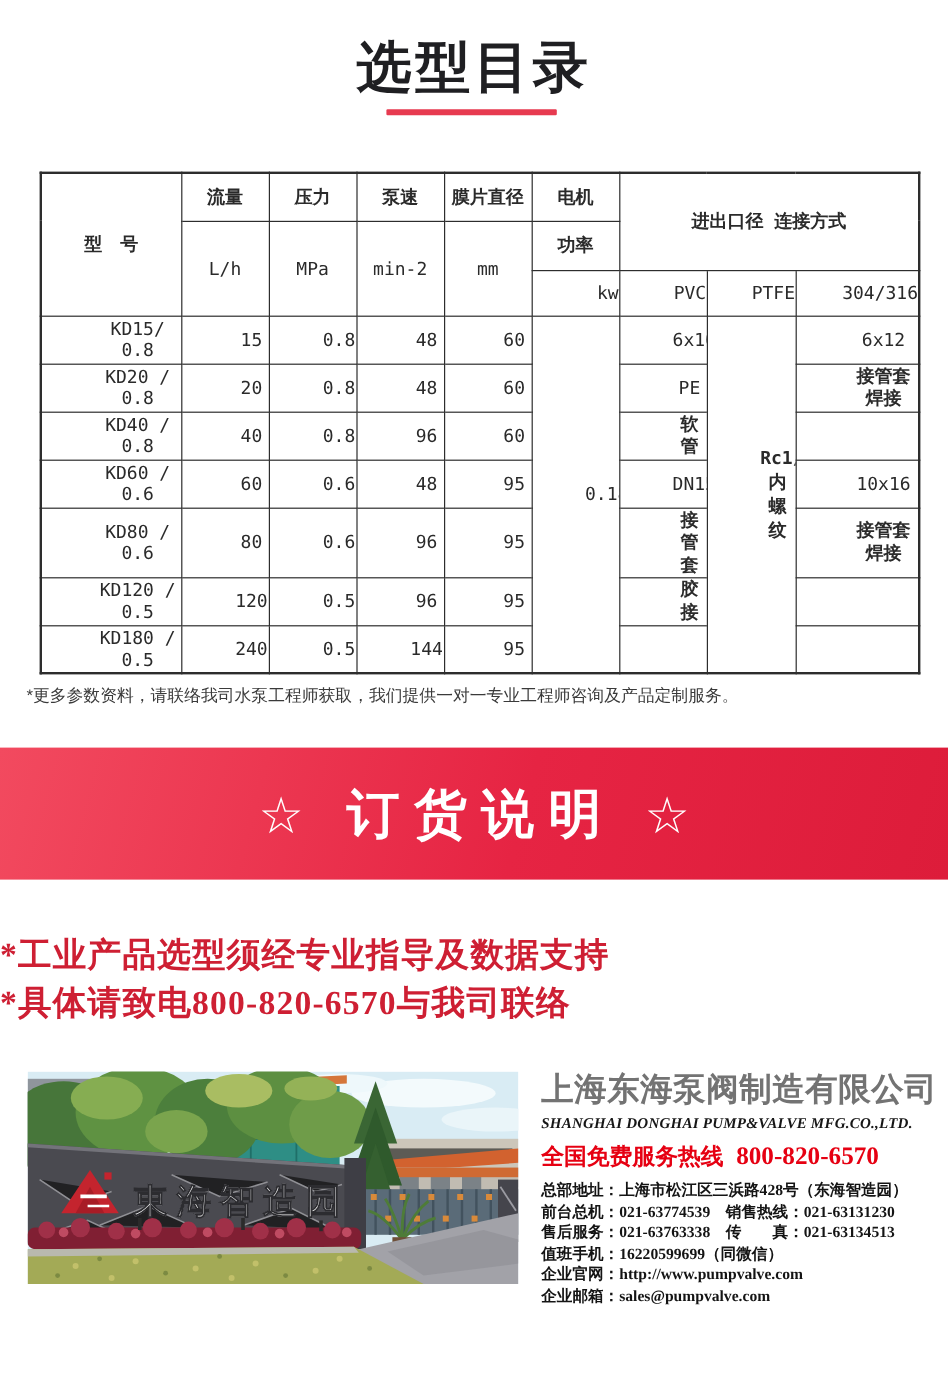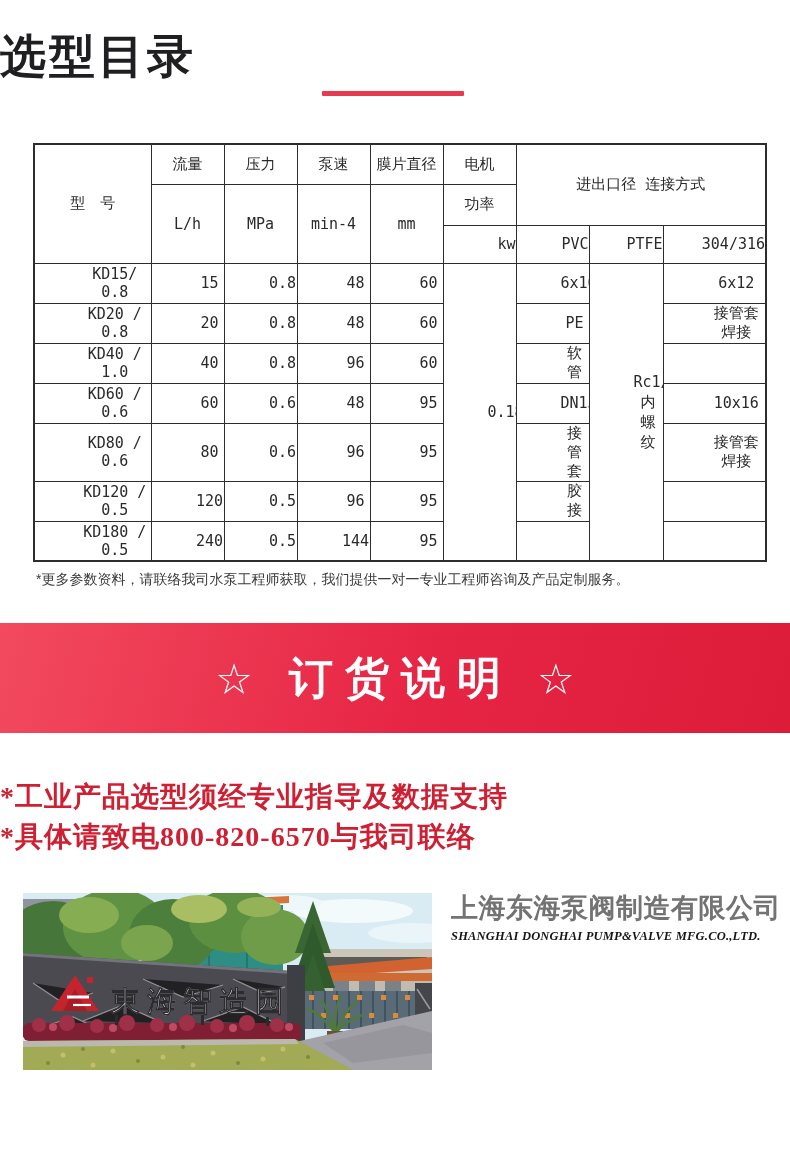--- a/index.html
+++ b/index.html
@@ -1,36 +1,36 @@
 <!DOCTYPE html>
 <html><head>
 <meta charset="utf-8">
 <style>
   * { margin:0; padding:0; box-sizing:border-box; }
   body { background:#ffffff; font-family:"Liberation Sans","DejaVu Sans",sans-serif; }
   .page { position:relative; width:790px; height:1152px; background:#ffffff; overflow:hidden; margin:0 auto; }
 
   
-  .title { position:absolute; top:26px; left:0; width:100%; 
+  .title { position:absolute; top:26px; left:0; width:100%; text-align:center;
            font-size:46px; font-weight:900; color:#1f1f22; letter-spacing:3px; }
   .title-underline { position:absolute; top:91px; left:322px; width:142px; height:5px;
            background:#e73a50; border-radius:1px; }
 
   
   .spec-table { position:absolute; top:143px; left:33px; border-collapse:collapse;
            table-layout:fixed; width:732px; border:2px solid #2d2d2d; }
   .spec-table td { border:1.5px solid #2d2d2d; text-align:center; vertical-align:middle;
            font-family:"DejaVu Sans Mono","DejaVu Sans",monospace;
            font-size:15px; color:#2a2a2a; padding:0; overflow:hidden; }
   .hrow1 td { height:40px; } .hrow2 td { height:41px; } .hrow3 td { height:38px;text-align:right; }
   .spec-table tbody td { height:40px;padding-left:44px; }
-  .cn { font-family:"DejaVu Sans","Liberation Sans",sans-serif; }
+  .cn { font-family:"DejaVu Sans","Liberation Sans",sans-serif;font-weight:bold; }
   .ptfe-cell div { line-height:20px; }
 
-  .footnote { position:absolute; top:571px; left:36px; font-size:14px; color:#3a3a3a; }
+  .footnote { position:absolute; top:571px; left:22px; font-size:14px; color:#3a3a3a; }
 
   
   .banner { position:absolute; top:623px; left:0; width:790px; height:110px;
             background:linear-gradient(105deg,#f24a5f 0%,#e62443 55%,#dd1c3a 100%);
             display:flex; align-items:center; justify-content:center; gap:24px; color:#ffffff; }
   .banner-star { font-size:42px; line-height:1; font-weight:700; padding-top:4px; }
   .banner-title { font-size:44px; font-weight:900; letter-spacing:12px; text-indent:12px;font-family:Liberation Mono, monospace; }
 
   
   .notice { position:absolute; top:777px; left:0; width:100%; 
@@ -76,21 +76,21 @@
         <td class="cn">流量</td>
         <td class="cn">压力</td>
         <td class="cn">泵速</td>
         <td class="cn">膜片直径</td>
         <td class="cn">电机</td>
         <td colspan="3" rowspan="2" class="cn">进出口径 连接方式</td>
       </tr>
       <tr class="hrow2">
         <td rowspan="2">L/h</td>
         <td rowspan="2">MPa</td>
-        <td rowspan="2">min-4</td>
+        <td rowspan="2">min-2</td>
         <td rowspan="2">mm</td>
         <td class="cn">功率</td>
       </tr>
       <tr class="hrow3">
         <td>kw</td>
         <td>PVC</td>
         <td>PTFE</td>
         <td>304/316</td>
       </tr>
     </thead>
@@ -112,21 +112,21 @@
       <tr>
         <td>KD20 / 0.8</td>
         <td>20</td>
         <td>0.8</td>
         <td>48</td>
         <td>60</td>
         <td>PE</td>
         <td class="cn">接管套焊接</td>
       </tr>
       <tr>
-        <td>KD40 / 1.0</td>
+        <td>KD40 / 0.8</td>
         <td>40</td>
         <td>0.8</td>
         <td>96</td>
         <td>60</td>
         <td class="cn">软管</td>
         <td></td>
       </tr>
       <tr>
         <td>KD60 / 0.6</td>
         <td>60</td>
@@ -326,15 +326,27 @@
         <circle cx="215" cy="170" r="2"></circle>
       <circle cx="285" cy="164" r="2"></circle>
         <circle cx="60" cy="156" r="2"></circle>
         <circle cx="160" cy="154" r="2"></circle>
     </g>
   </svg>
 
   <div class="company">
     <div class="company-name">上海东海泵阀制造有限公司</div>
     <div class="company-en">SHANGHAI DONGHAI PUMP&amp;VALVE MFG.CO.,LTD.</div>
+    <div class="hotline">
+      <span class="hotline-label">全国免费服务热线</span>
+      <span class="hotline-number">800-820-6570</span>
+    </div>
+    <div class="contacts">
+      <div>总部地址：上海市松江区三浜路428号（东海智造园）</div>
+      <div>前台总机：021-63774539　销售热线：021-63131230</div>
+      <div>售后服务：021-63763338　传　　真：021-63134513</div>
+      <div>值班手机：16220599699（同微信）</div>
+      <div>企业官网：http://www.pumpvalve.com</div>
+      <div>企业邮箱：sales@pumpvalve.com</div>
+    </div>
   </div>
 
 </div>
 
 </body></html>

